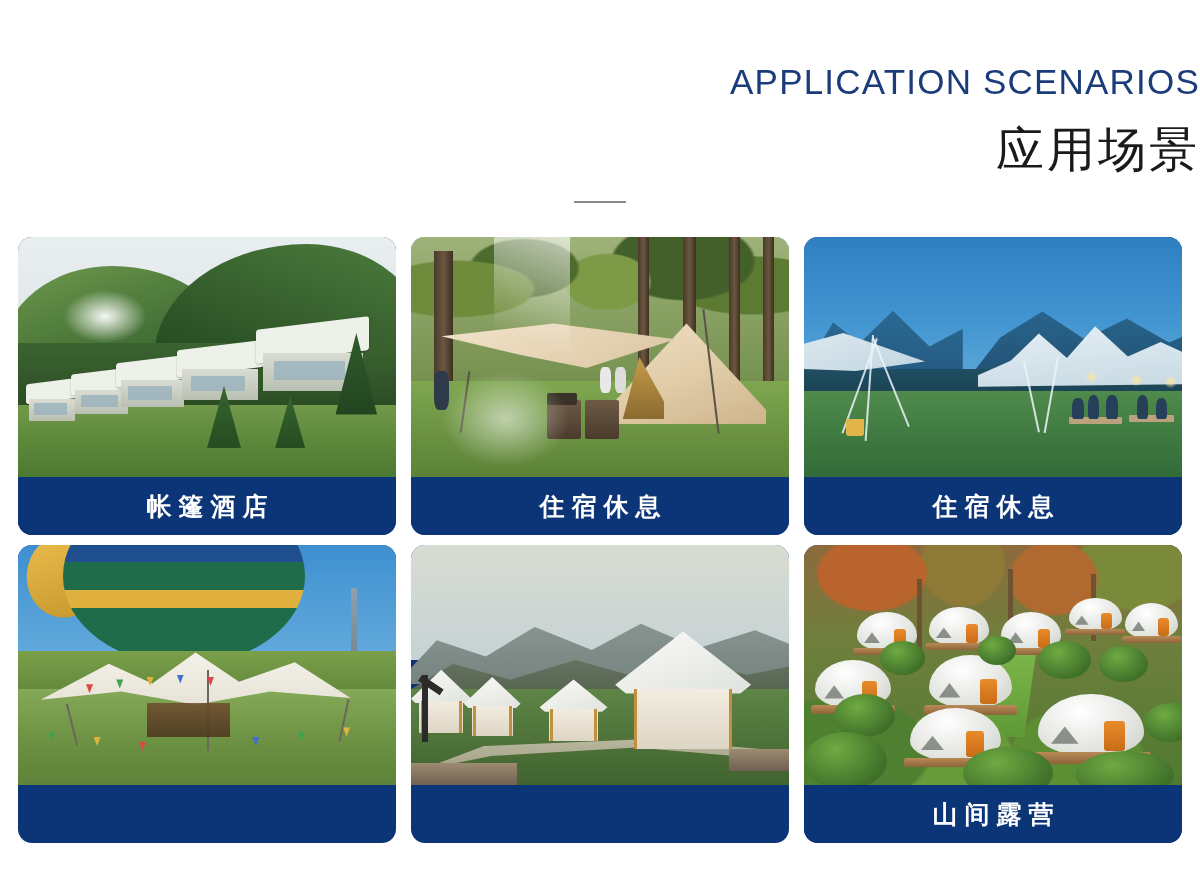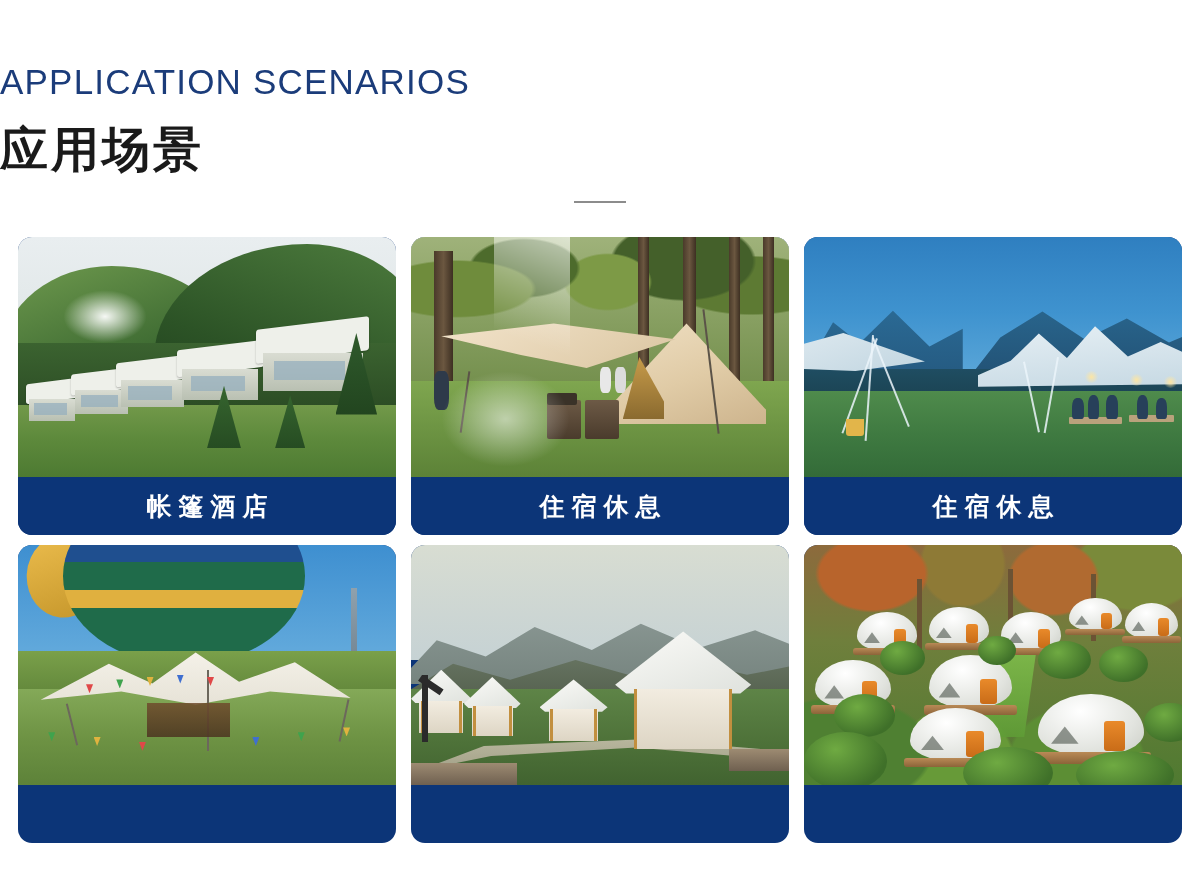--- a/index.html
+++ b/index.html
@@ -17,36 +17,36 @@
   .page {
     position: relative;
     width: 1200px;
     height: 873px;
     box-sizing: border-box;
   }
 
   
   .header {
     width: 100%;
-    text-align: left;
+    text-align: right;
     padding-top: 64px;
   }
   .header-en {
     font-size: 35px;
     letter-spacing: 1.2px;
     color: #1b3c7a;
     font-weight: 400;
     line-height: 1;
     margin: 0;
     font-family: "Liberation Sans", "DejaVu Sans", sans-serif;
   }
   .header-cn {
     font-size: 48px;
     color: #1a1a1a;
-    font-weight: 700;
+    font-weight: 400;
     letter-spacing: 3px;
     line-height: 1;
     margin: 26px 0 12px 0;
     font-family: "DejaVu Sans", "Liberation Sans", sans-serif;
   }
   .header-divider {
     width: 52px;
     height: 2px;
     background: #8c8c8c;
     margin: 28px auto 0 auto;
@@ -599,16 +599,17 @@
           <div class="bush" style="left:46%;top:38%;width:10%;height:12%;"></div>
           <div class="bush" style="left:62%;top:40%;width:14%;height:16%;"></div>
           <div class="bush" style="left:78%;top:42%;width:13%;height:15%;"></div>
           <div class="bush" style="left:8%;top:62%;width:16%;height:18%;"></div>
           <div class="bush" style="left:0%;top:78%;width:22%;height:24%;"></div>
           <div class="bush" style="left:42%;top:84%;width:24%;height:22%;"></div>
           <div class="bush" style="left:72%;top:86%;width:26%;height:20%;"></div>
           <div class="bush" style="left:90%;top:66%;width:14%;height:16%;"></div>
         </div>
       </div>
+      <div class="card-label">山间露营</div>
     </div>
 
   </div>
 </div>
 
 </body></html>

